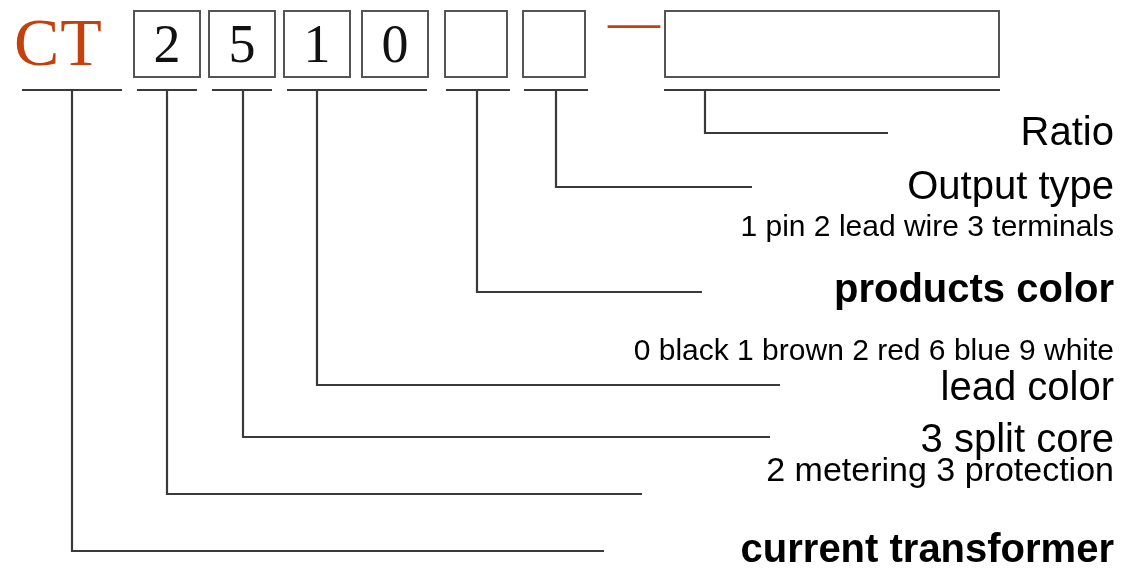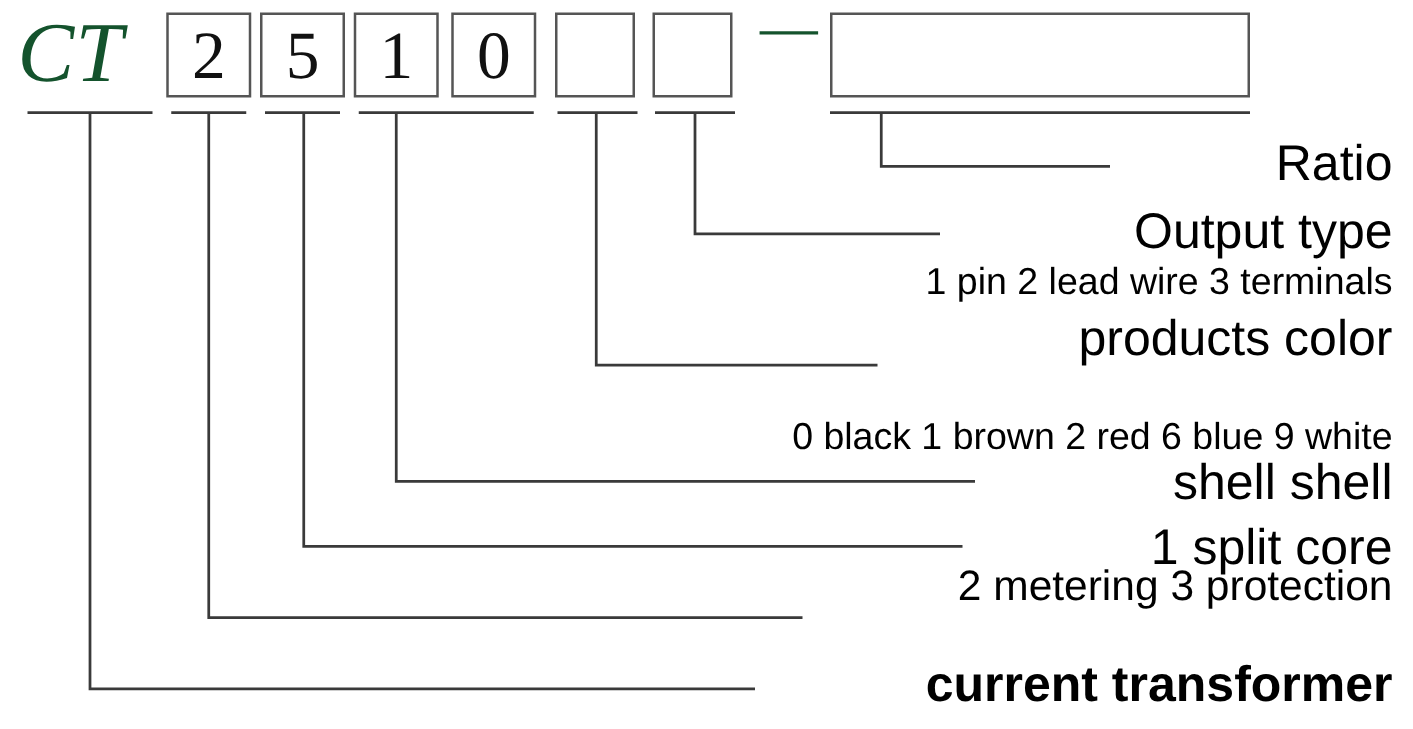--- a/index.html
+++ b/index.html
@@ -12,23 +12,22 @@
   }
   #wires{position:absolute;left:0;top:0;width:1130px;height:583px;}
 
   
   .code-row{position:absolute;left:0;top:0;width:1130px;height:90px;}
   .prefix{
     position:absolute;
     font-family:"Liberation Serif", serif;
     font-size:68px;
     line-height:1;
-    color:#14532d;
+    color:#c2410c;
     letter-spacing:1px;
-    font-style:italic;
   }
   .cell{
     position:absolute;
     border:2px solid #555;
     background:#fff;
     box-sizing:border-box;
     display:flex;
     align-items:center;
     justify-content:center;
     font-family:"Liberation Serif", serif;
@@ -104,25 +103,25 @@
 
     <div class="cell wide" style="left:664px;top:10px;width:336px;height:68px;"></div>
   </div>
 
   <div class="label big" style="top:165px;">Output type</div>
 
   <div class="label big" style="top:111px;">Ratio</div>
 
   <div class="label small" style="top:211px;margin-left:17px;">1 pin 2 lead wire 3 terminals</div>
 
-  <div class="label big" style="top:251px;">products color</div>
+  <div class="label big" style="top:268px;font-weight:bold;">products color</div>
 
   <div class="label small" style="top:319px;margin-top:16px;">0 black 1 brown 2 red 6 blue 9 white</div>
 
-  <div class="label big" style="top:366px;">shell shell</div>
+  <div class="label big" style="top:366px;">lead color</div>
 
-  <div class="label big" style="top:418px;">1 split core</div>
+  <div class="label big" style="top:418px;">3 split core</div>
 
   <div class="label mid" style="top:452px;">2 metering   3 protection</div>
 
   <div class="label big" style="top:528px;font-weight:bold;">current transformer</div>
 
 </div>
 
 </body></html>

